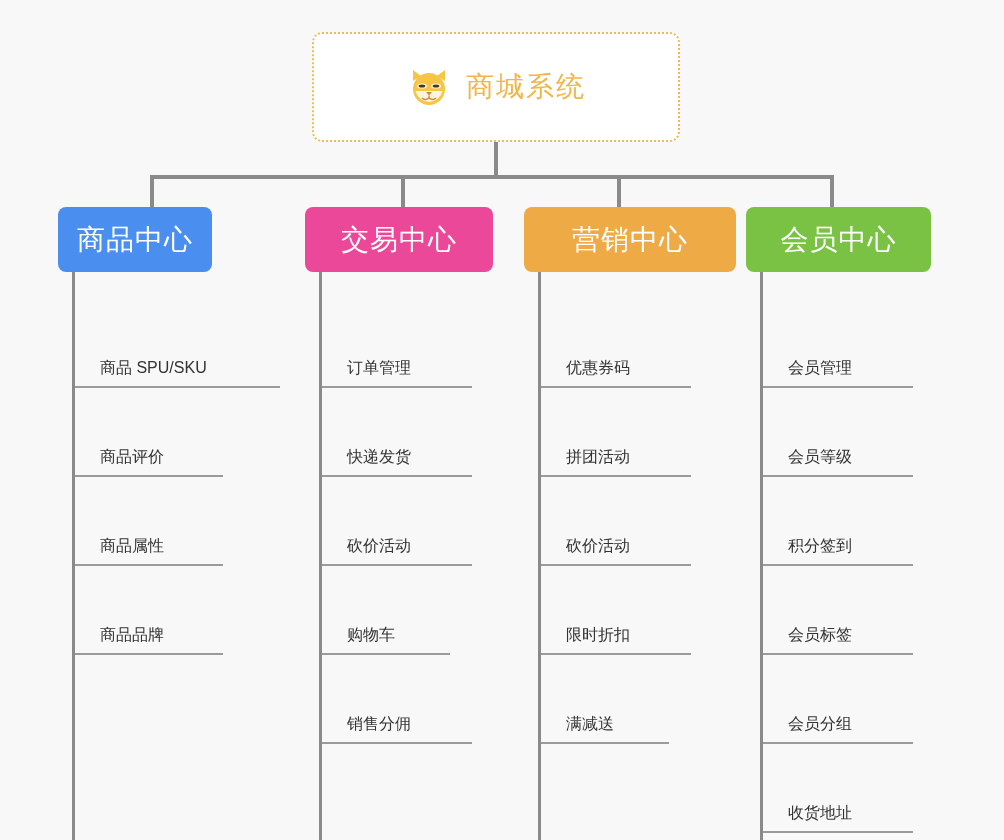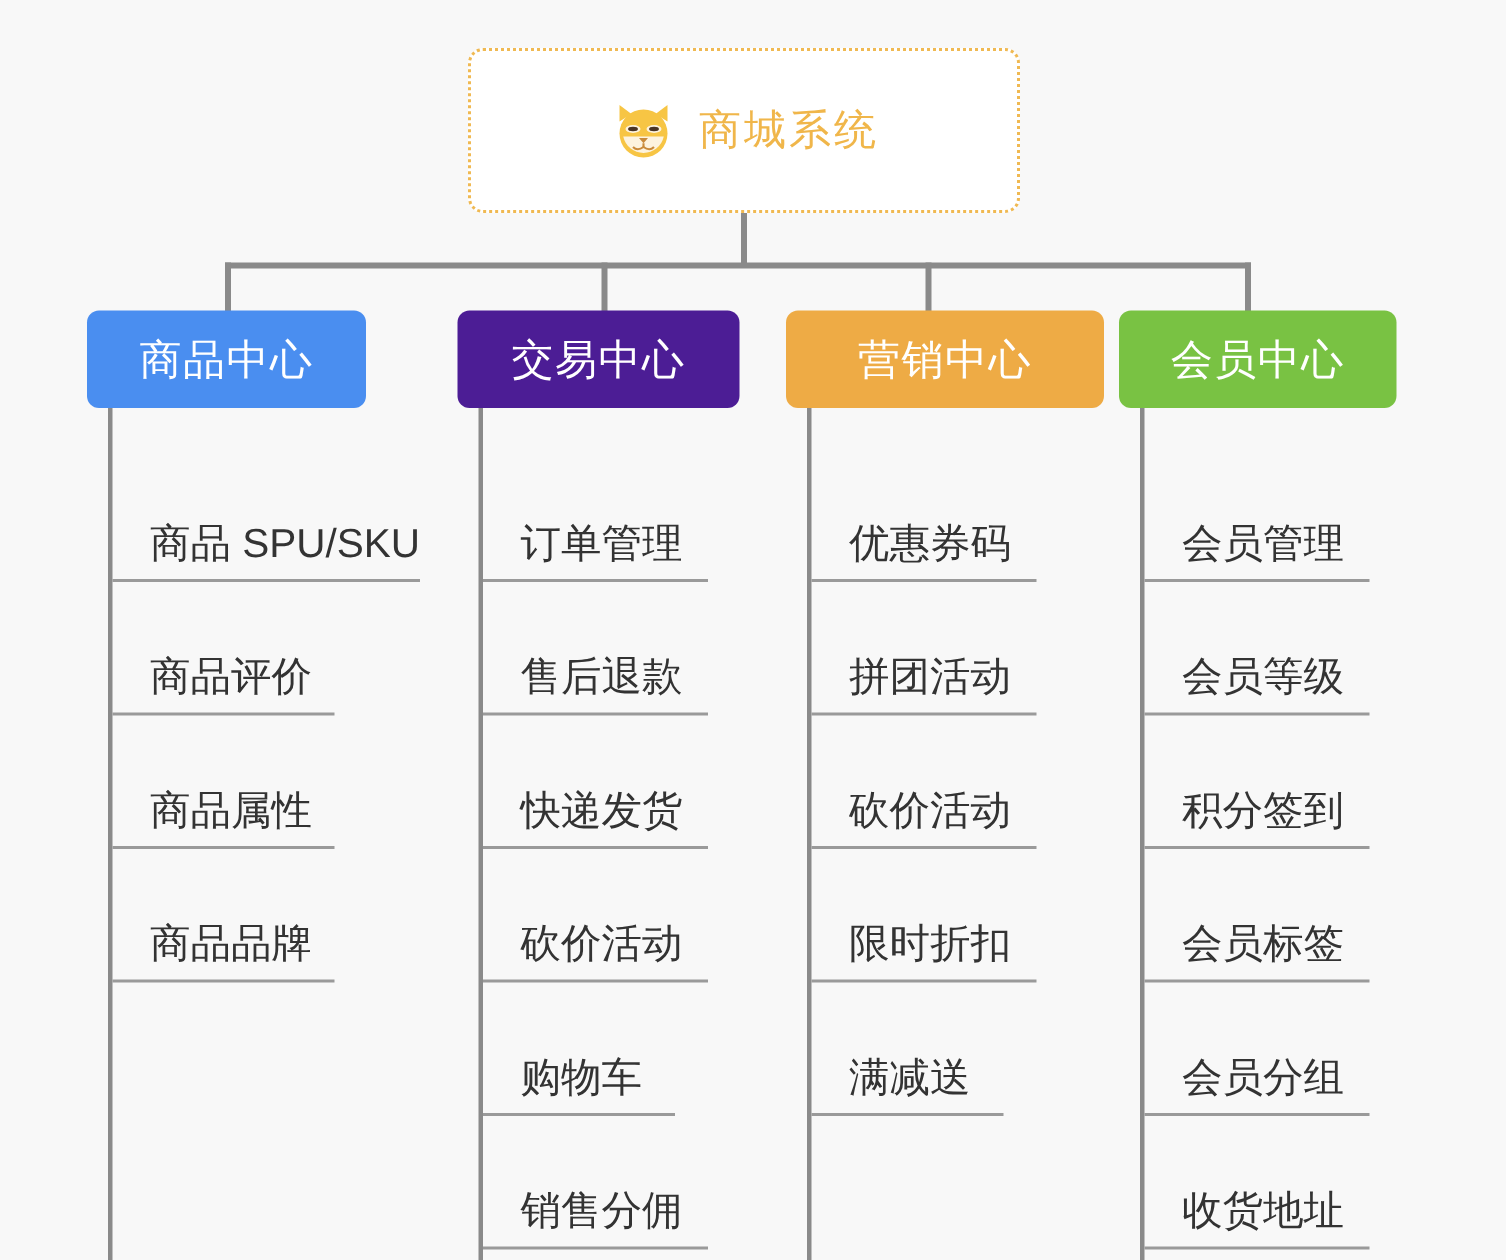--- a/index.html
+++ b/index.html
@@ -76,21 +76,21 @@
     height: 65px;
     border-radius: 8px;
     display: flex;
     align-items: center;
     justify-content: center;
     color: #ffffff;
     font-size: 28px;
     letter-spacing: 1px;
     white-space: nowrap;
   }
-  .col-0 .cat-box { width: 186px; }
+  .col-0 .cat-box { width: 154px; }
   .col-1 .cat-box { width: 188px; }
   .col-2 .cat-box { width: 212px; }
   .col-3 .cat-box { width: 185px; }
 
   
   .leaf-wrap {
     position: relative;
     padding-top: 27px;
     padding-left: 14px;
   }
@@ -107,21 +107,21 @@
   .col-3 .trunk { height: 573px; }
 
   .leaf {
     position: relative;
     height: 89px;
     display: flex;
     align-items: flex-end;
     padding-left: 28px;
   }
   .leaf-label {
-    font-size: 27px;
+    font-size: 16px;
     color: #333333;
     line-height: 1;
     padding-bottom: 12px;
     white-space: nowrap;
     display: inline-block;
   }
   .leaf-rule {
     position: absolute;
     left: 3px;
     bottom: 0;
@@ -179,29 +179,25 @@
         <span class="leaf-rule" style="width: 148px;"></span>
       </div>
       <div class="leaf">
         <span class="leaf-label">商品品牌</span>
         <span class="leaf-rule" style="width: 148px;"></span>
       </div>
     </div>
   </div>
 
   <div class="column col-1">
-    <div class="cat-box" style="background: #4c1d95;">交易中心</div>
+    <div class="cat-box" style="background: #ec4899;">交易中心</div>
     <div class="leaf-wrap">
       <div class="trunk"></div>
       <div class="leaf">
         <span class="leaf-label">订单管理</span>
-        <span class="leaf-rule" style="width: 150px;"></span>
-      </div>
-      <div class="leaf">
-        <span class="leaf-label">售后退款</span>
         <span class="leaf-rule" style="width: 150px;"></span>
       </div>
       <div class="leaf">
         <span class="leaf-label">快递发货</span>
         <span class="leaf-rule" style="width: 150px;"></span>
       </div>
       <div class="leaf">
         <span class="leaf-label">砍价活动</span>
         <span class="leaf-rule" style="width: 150px;"></span>
       </div>

